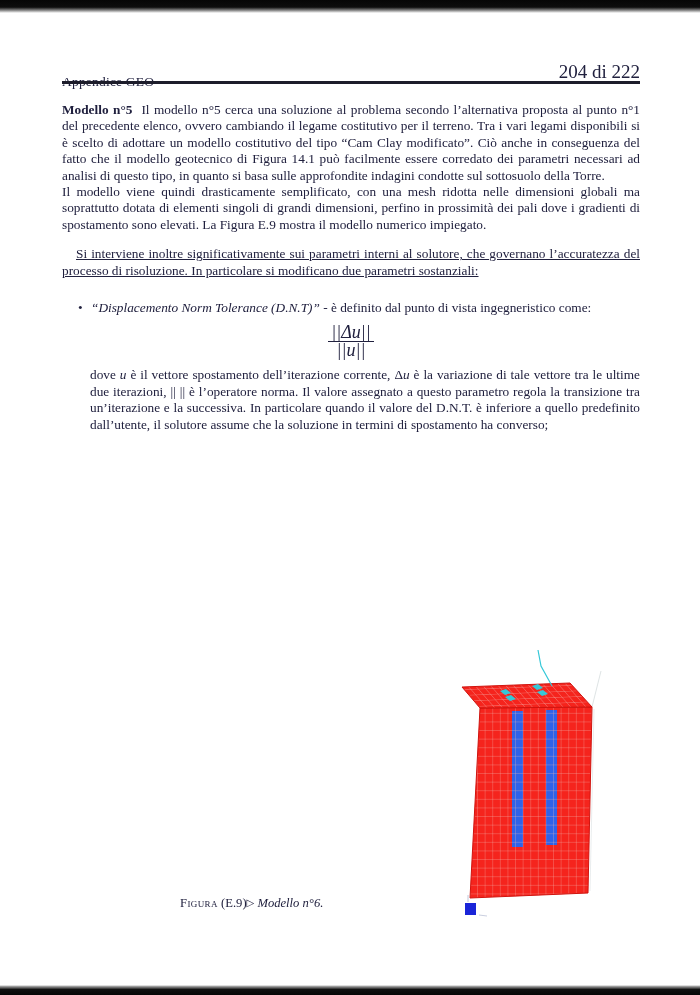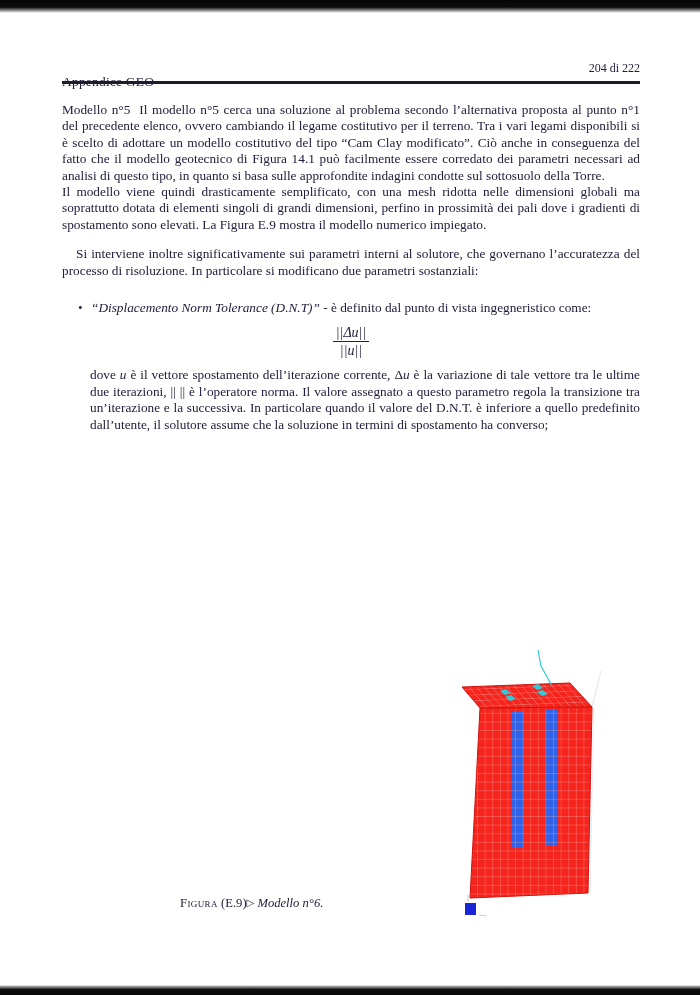--- a/index.html
+++ b/index.html
@@ -11,37 +11,37 @@
   }
   .scan-band-top{
     position:absolute;left:0;top:0;width:700px;height:13px;
     background:linear-gradient(to bottom,#060606 0%,#0d0d0d 55%,#8a8a8a 80%,#ffffff 100%);
   }
   .scan-band-bottom{
     position:absolute;left:0;bottom:0;width:700px;height:10px;
     background:linear-gradient(to top,#060606 0%,#101010 55%,#9a9a9a 85%,#ffffff 100%);
   }
   .hdr-left{position:absolute;left:62px;top:74px;font-size:13.5px;letter-spacing:.2px;}
-  .hdr-right{position:absolute;right:60px;top:61px;font-size:12px;}
+  .hdr-right{position:absolute;right:60px;top:61px;font-size:19px;}
   .hdr-rule{position:absolute;left:62px;top:81px;width:578px;height:3px;background:#1c1c2a;}
   .main{
     position:absolute;left:62px;top:102px;width:578px;
     font-size:13.3px;line-height:16.4px;text-align:justify;
   }
   .para{text-align:justify;}
-  .lead{font-weight:normal;padding-right:9px;}
+  .lead{font-weight:bold;padding-right:9px;}
   .gap-lg{margin-top:42px;}
   .gap-md{margin-top:13px;}
-  .indent1{text-indent:14px;}
+  .indent1{text-indent:14px;text-decoration:underline;}
   .bullet-row{margin-top:21px;margin-left:16px;display:flex;}
   .bullet-marker{width:13px;flex:0 0 13px;}
   .bullet-body{flex:1;text-align:justify;}
   .it{font-style:italic;}
   .formula{margin-top:9px;width:fit-content;margin-left:auto;margin-right:auto;
-    text-align:center;font-style:italic;font-size:14px;line-height:15px;}
+    text-align:center;font-style:italic;font-size:18px;line-height:15px;}
   .frac-num{padding:0 3px 1px 3px;border-bottom:1.3px solid #20203e;display:block;}
   .frac-den{display:block;padding-top:1px;}
   .dove{margin-top:9px;margin-left:28px;text-align:justify;}
   .caption{position:absolute;left:180px;top:896px;font-size:12.6px;white-space:nowrap;}
   .caption .sc{font-variant:small-caps;letter-spacing:.4px;}
   .caption .tri{font-size:10px;vertical-align:1px;}
   .figure-wrap{position:absolute;left:440px;top:645px;width:235px;height:290px;}
   svg{display:block;}
 </style>
 </head>

